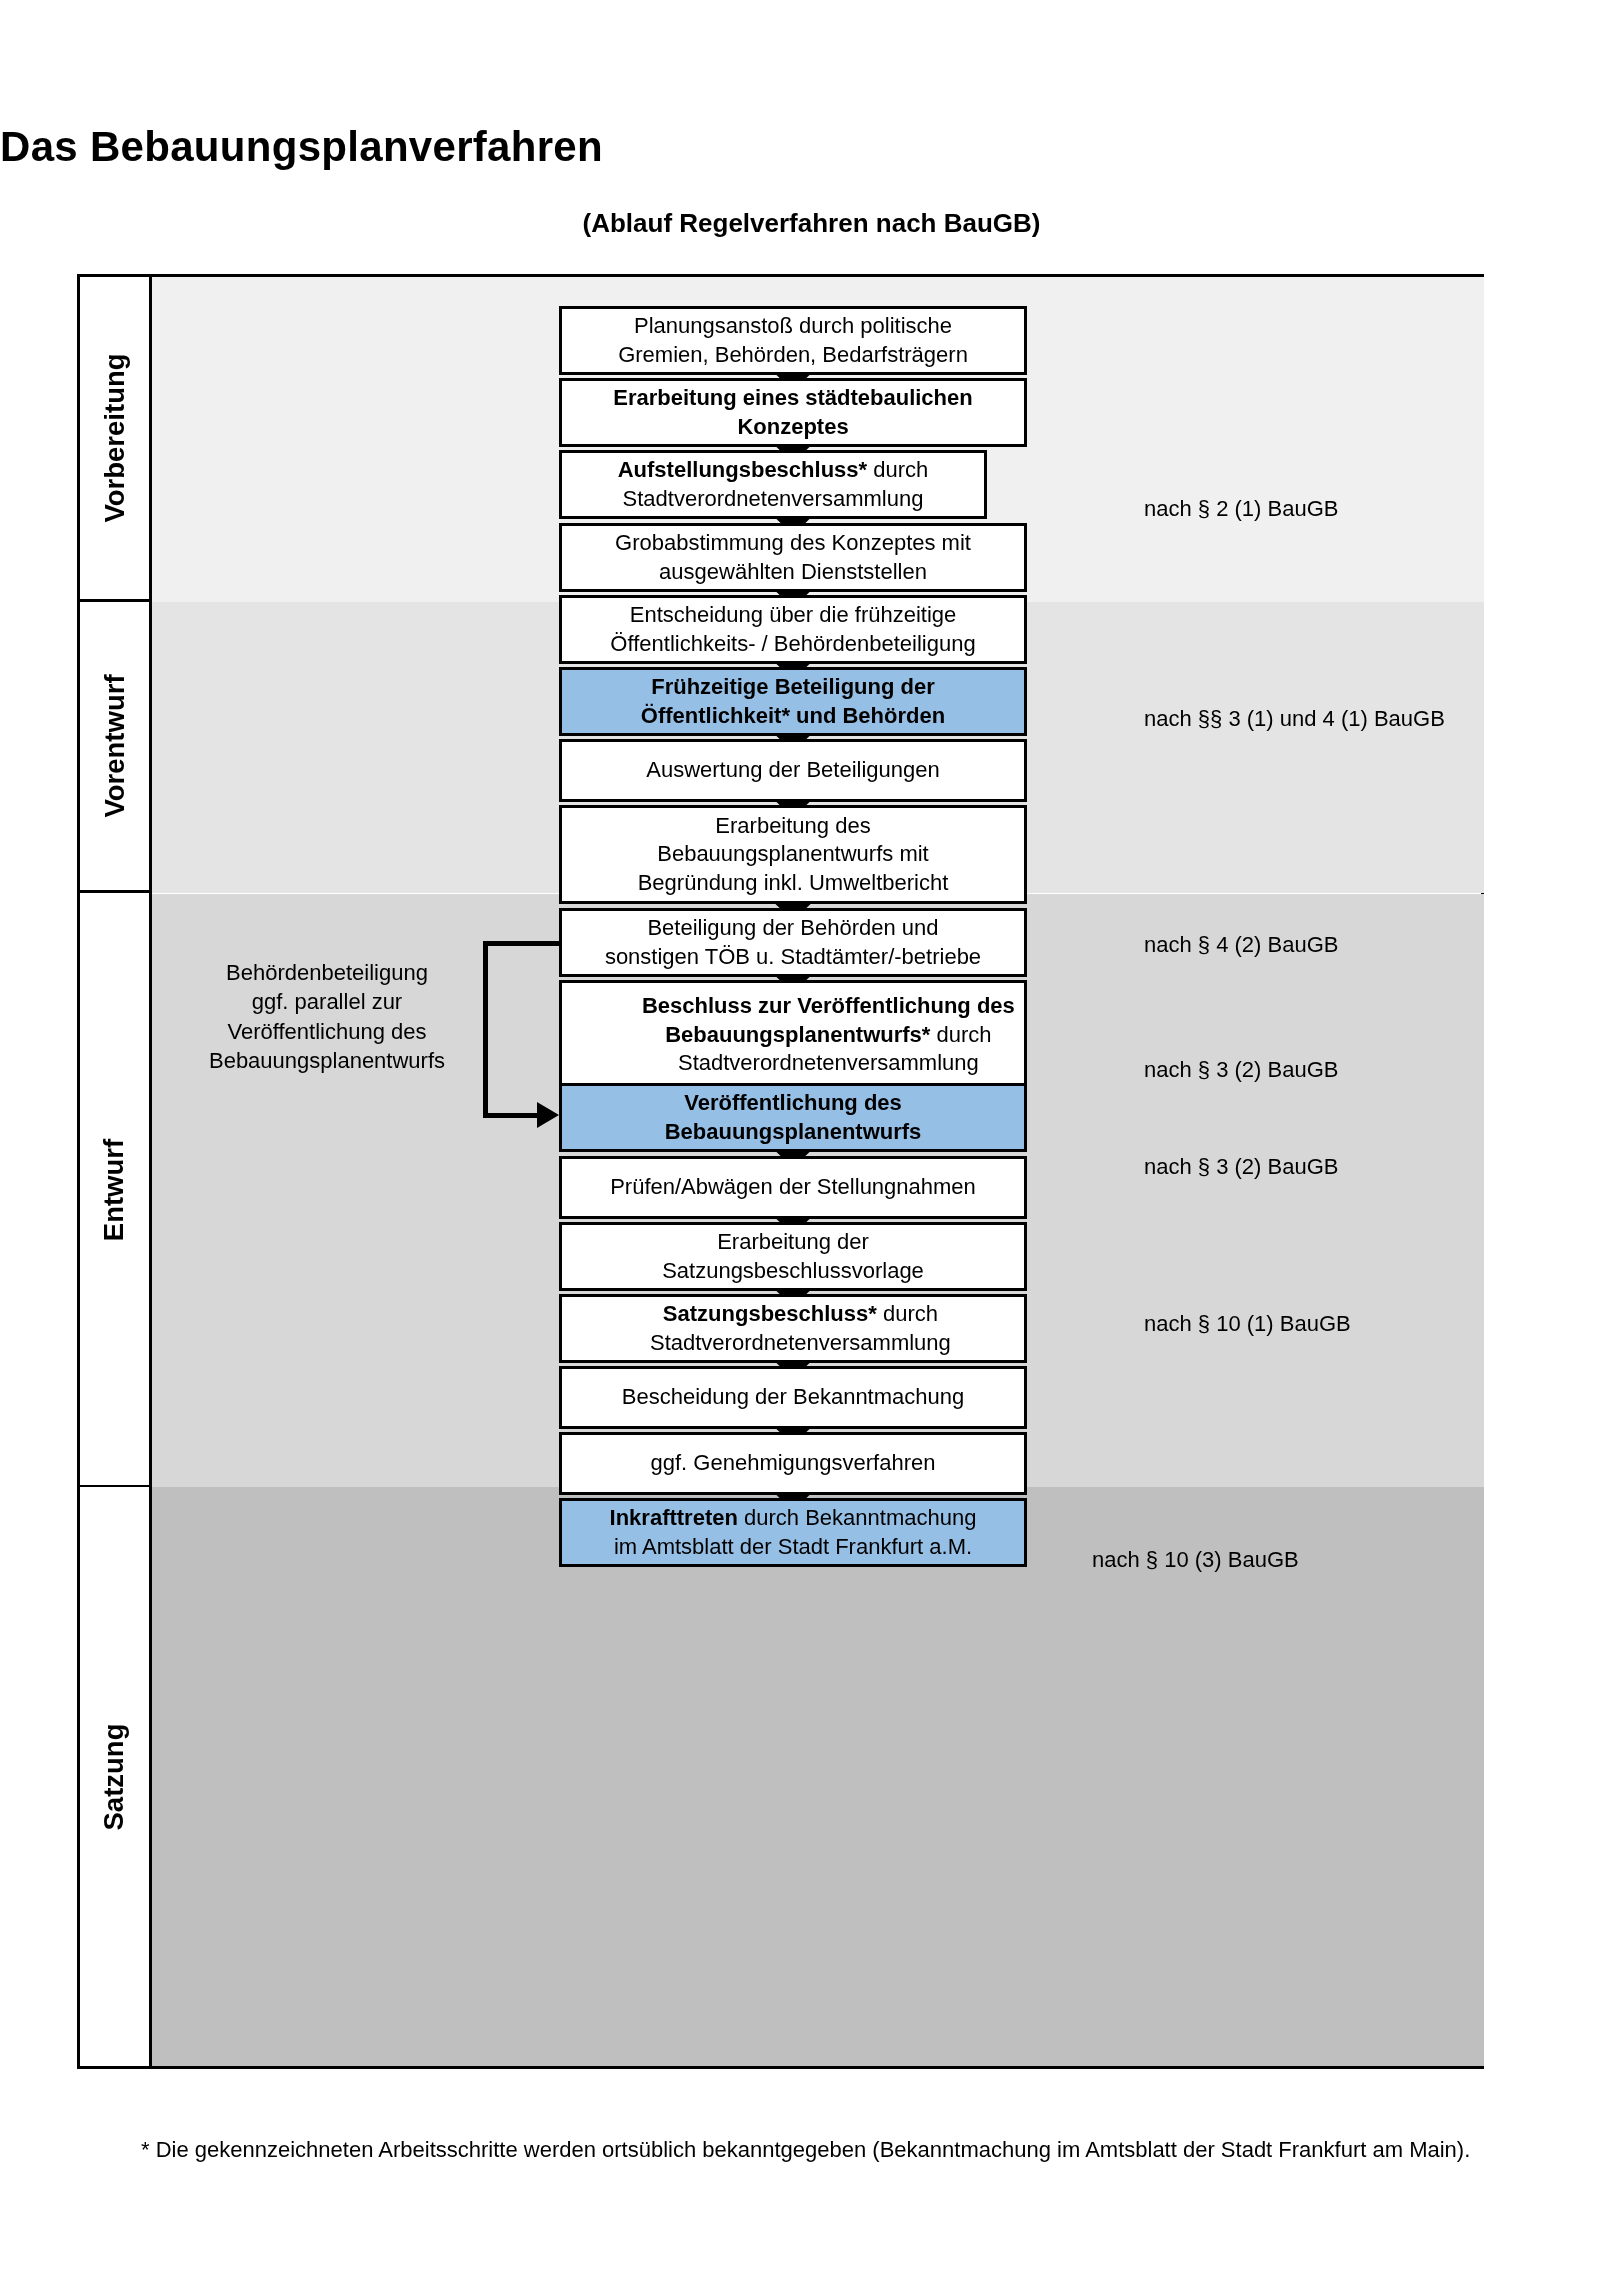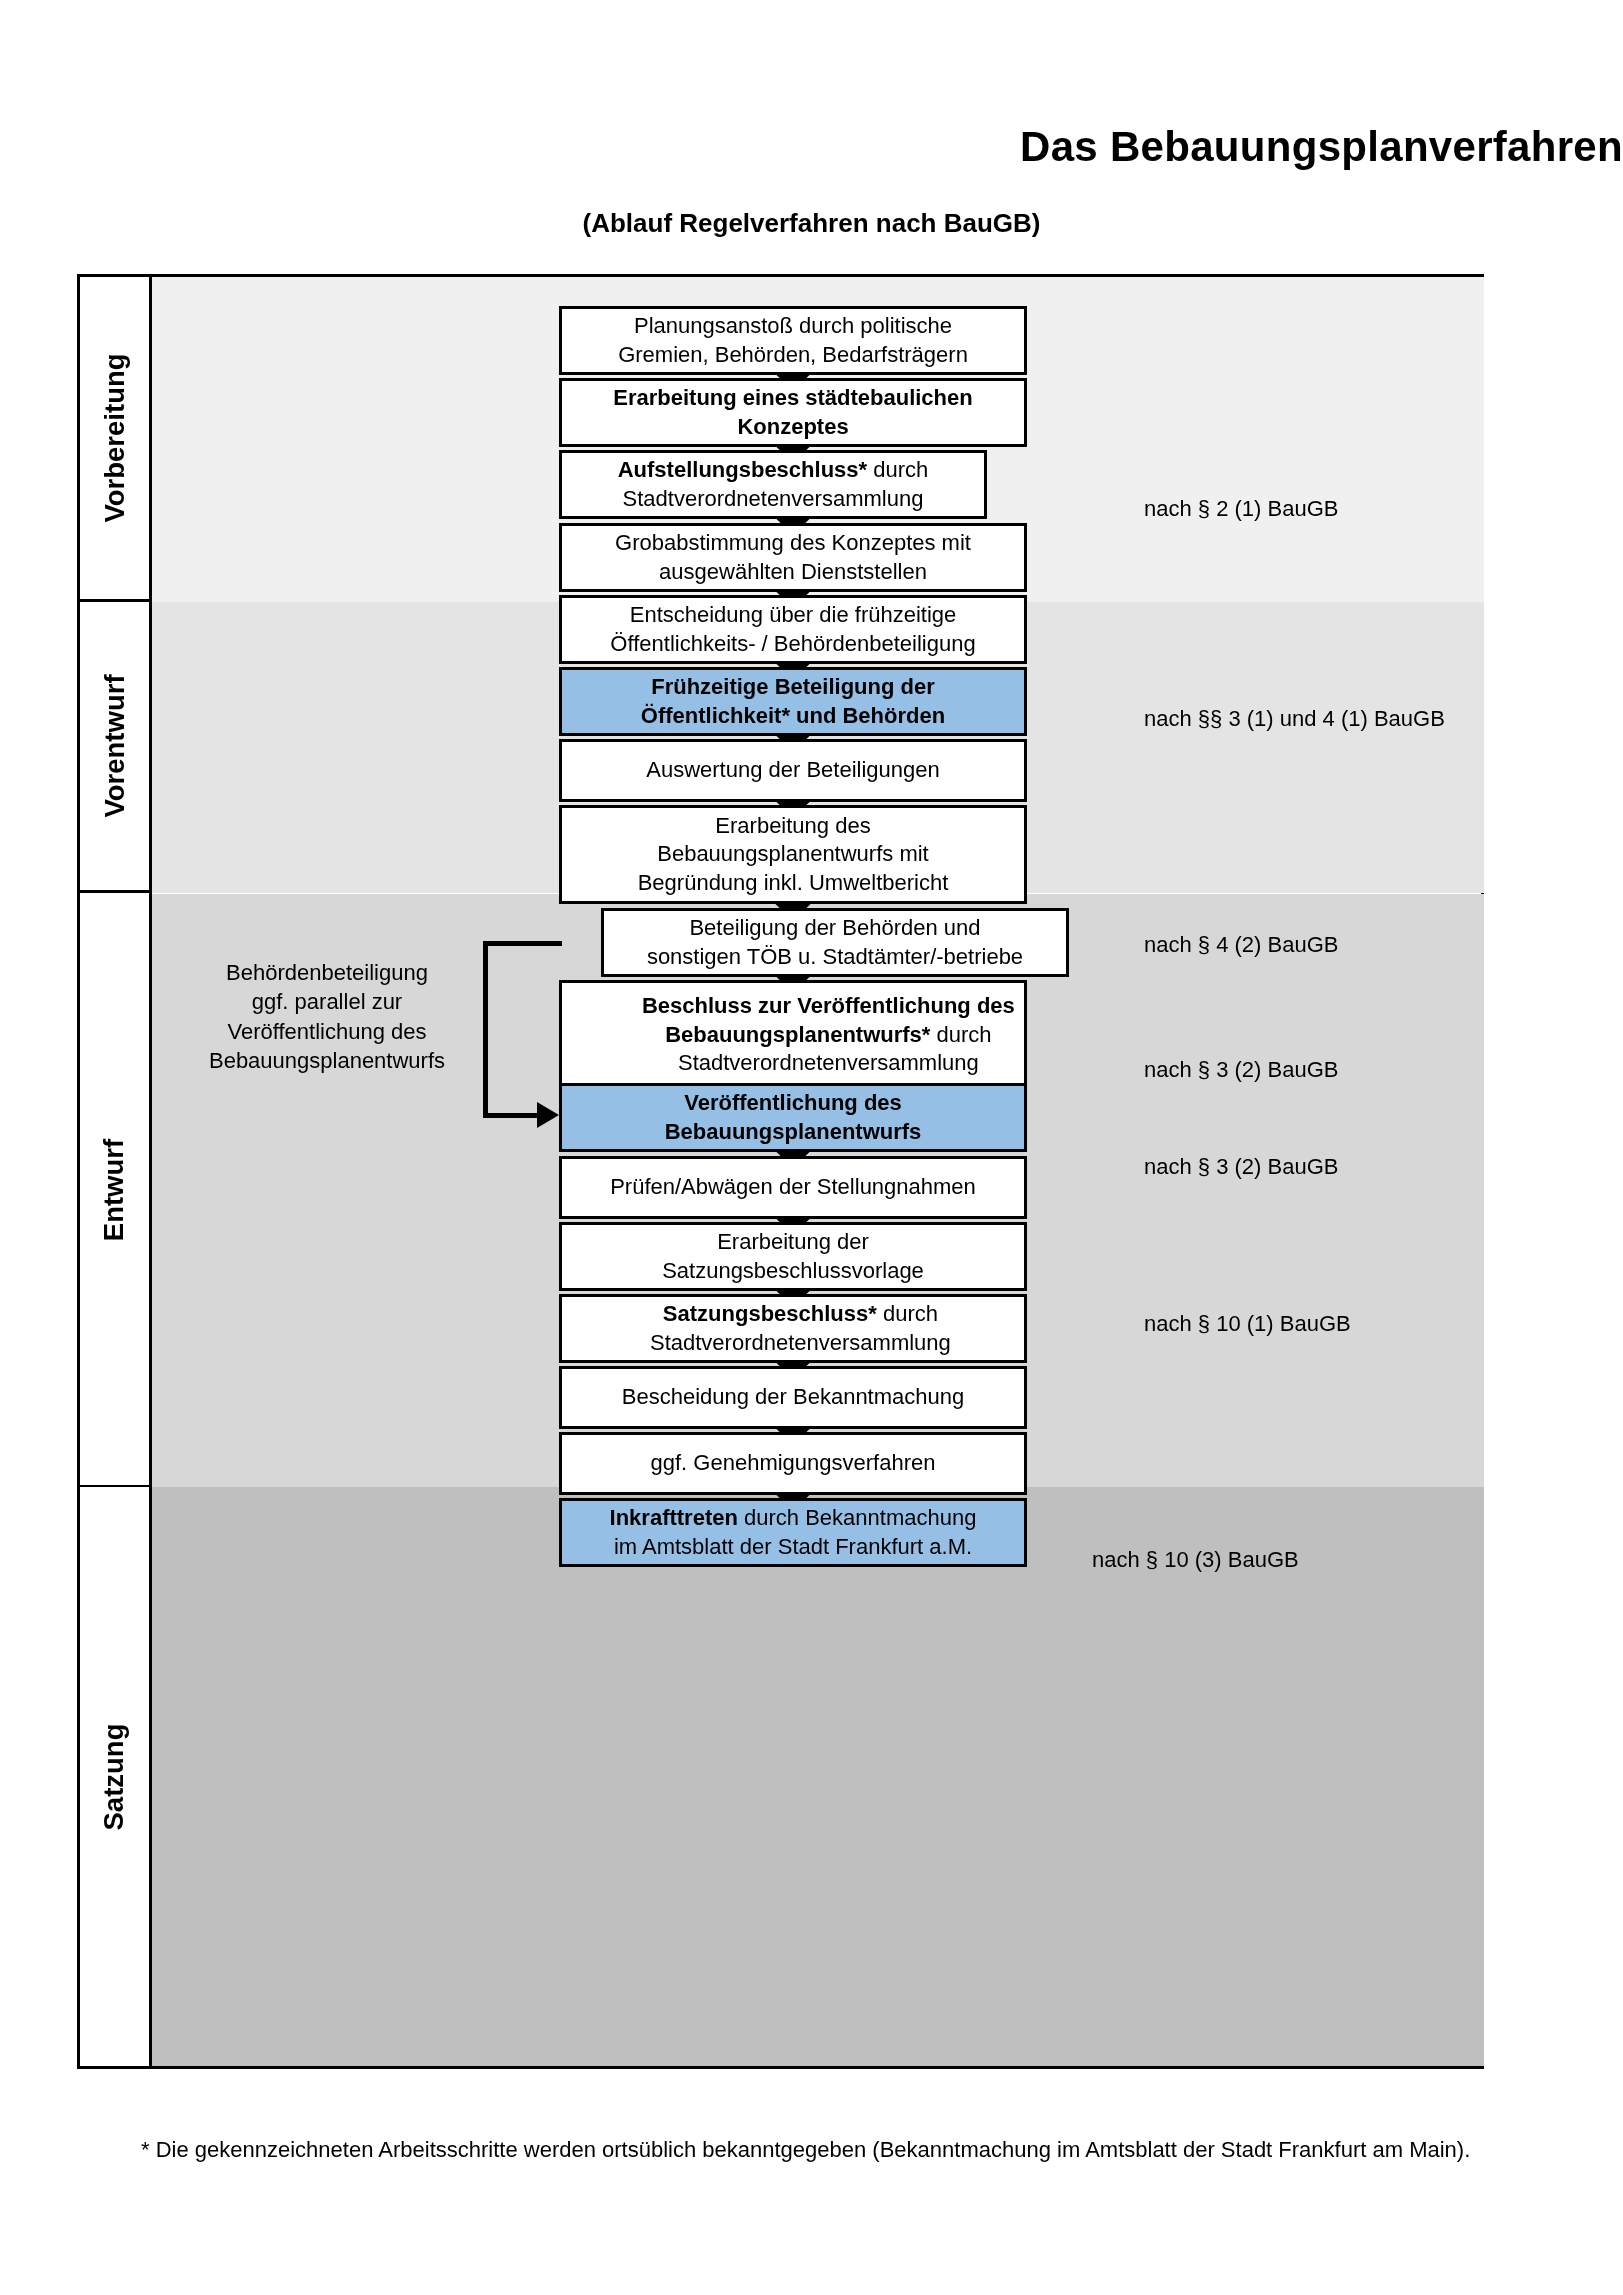--- a/index.html
+++ b/index.html
@@ -1,20 +1,20 @@
 <!DOCTYPE html>
 <html style="font-size:10.5px"><head>
 <meta charset="utf-8">
 <style>
   html,body{margin:0;padding:0;background:#fff;}
   body{width:1623px;height:2295px;position:relative;
        font-family:"Liberation Sans","DejaVu Sans",sans-serif;color:#000;}
 
   
-  #title{position:absolute;left:0;top:123px;width:1623px;text-align:right;
+  #title{position:absolute;left:0;top:123px;width:1623px;text-align:left;
          font-size:42px;font-weight:bold;letter-spacing:0.3px;}
   #subtitle{position:absolute;left:0;top:208px;width:1623px;text-align:center;
             font-size:26px;font-weight:bold;}
 
   
   #frame{position:absolute;left:77px;top:274px;width:1407px;height:1795px;
          border:3.3px solid #000;box-sizing:border-box;}
 
   
   #labelcol{position:absolute;left:0;top:0;width:72px;height:100%;
@@ -143,21 +143,21 @@
 
   <div class="box" style="left:479px;top:528px;width:468px;height:99px;">
     <div>
       <span>Erarbeitung des</span><br>
       <span>Bebauungsplanentwurfs mit</span><br>
       <span>Begründung inkl. Umweltbericht</span>
     </div>
   </div>
   <div class="arw" style="left:682px;top:614px;"></div>
 
-  <div class="box" style="left:479px;top:631px;width:468px;height:69px;margin-left:42px;">
+  <div class="box" style="left:479px;top:631px;width:468px;height:69px;">
     <div>
       <span>Beteiligung der Behörden und</span><br>
       <span>sonstigen TÖB u. Stadtämter/-betriebe</span>
     </div>
   </div>
   <div class="arw" style="left:682px;top:686px;"></div>
 
   <div class="box" style="left:479px;top:703px;width:468px;height:110px;justify-content:flex-end;">
     <div>
       <b>Beschluss zur Veröffentlichung des</b><br>

